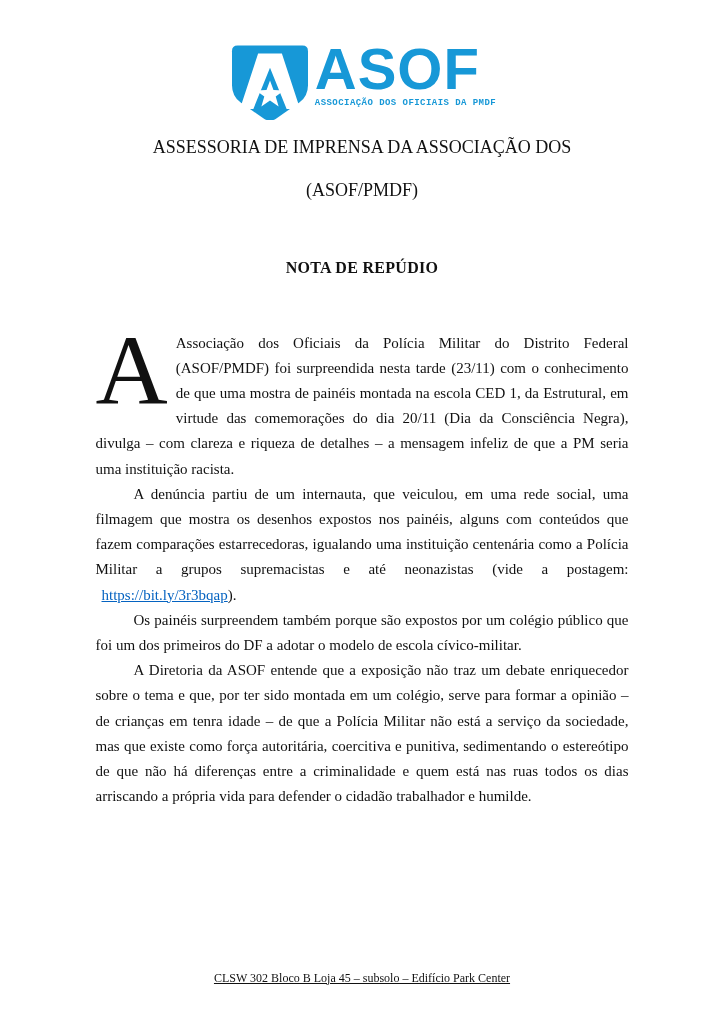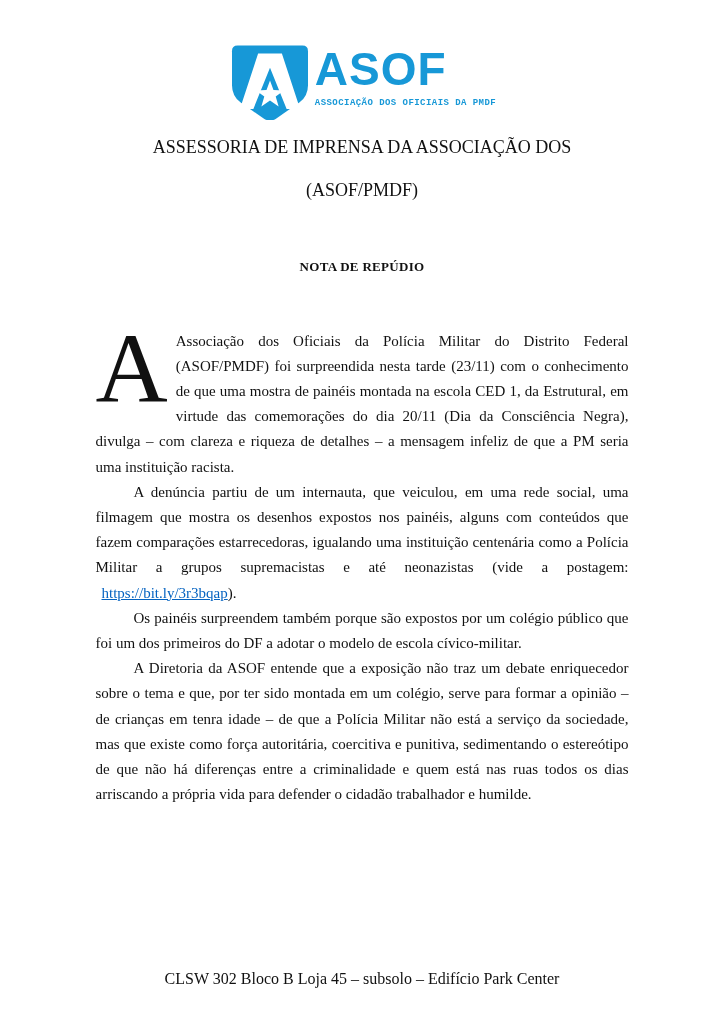--- a/index.html
+++ b/index.html
@@ -15,56 +15,56 @@
     background:var(--page);color:var(--text);
     font-family:"Liberation Serif","DejaVu Serif",serif;
   }
 
   
   .logo{display:flex;justify-content:center;align-items:flex-start;padding-top:44px;}
   .shield{width:84px;height:76px;flex:0 0 auto;}
   .logo-text{margin-left:3px;display:flex;flex-direction:column;}
   .logo-acronym{
     font-family:"Liberation Sans","DejaVu Sans",sans-serif;
-    font-weight:700;font-size:46px;line-height:50px;letter-spacing:1px;
+    font-weight:700;font-size:58px;line-height:50px;letter-spacing:1px;
     color:var(--brand);
   }
   .logo-subtitle{
     font-family:Liberation Mono, monospace;
     font-weight:700;font-size:9px;letter-spacing:0.45px;
     color:var(--brand);margin-top:4px;
   }
 
   
   .press-heading{
     margin:17px auto 0;width:560px;text-align:center;
     font-size:18px;line-height:21.5px;font-weight:400;
   }
   .note-title{
     margin:57px 0 0;text-align:center;
-    font-size:13px;font-weight:700;letter-spacing:0.3px;
+    font-size:16px;font-weight:700;letter-spacing:0.3px;
   }
 
   
   .body-text{
     width:533px;margin:54px auto 0;
     font-size:15px;line-height:25.2px;text-align:justify;
   }
   .p{margin:0;}
   .p.indent{text-indent:38px;}
   .dropcap{
     float:left;font-size:100px;line-height:75px;
     padding:2px 8px 0 0;font-weight:400;
   }
   .link{color:var(--link);text-decoration:underline;cursor:pointer;padding-left:6px;}
 
   
   .footer{
     position:absolute;left:0;right:0;bottom:38px;
-    text-align:center;font-size:16px;line-height:15.5px;
+    text-align:center;font-size:12px;line-height:15.5px;text-decoration:underline;
   }
 </style>
 </head>
 <body>
 
 <div class="page">
 
   <div class="logo">
     <svg class="shield" viewBox="0 0 100 96" xmlns="http://www.w3.org/2000/svg" aria-hidden="true">
       <path fill="#1798d7" d="M9,2 L91,2 Q98,2 98,9 L98,52 Q98,66 87,74 L58,94 Q50,99.5 42,94 L13,74 Q2,66 2,52 L2,9 Q2,2 9,2 Z"></path>

